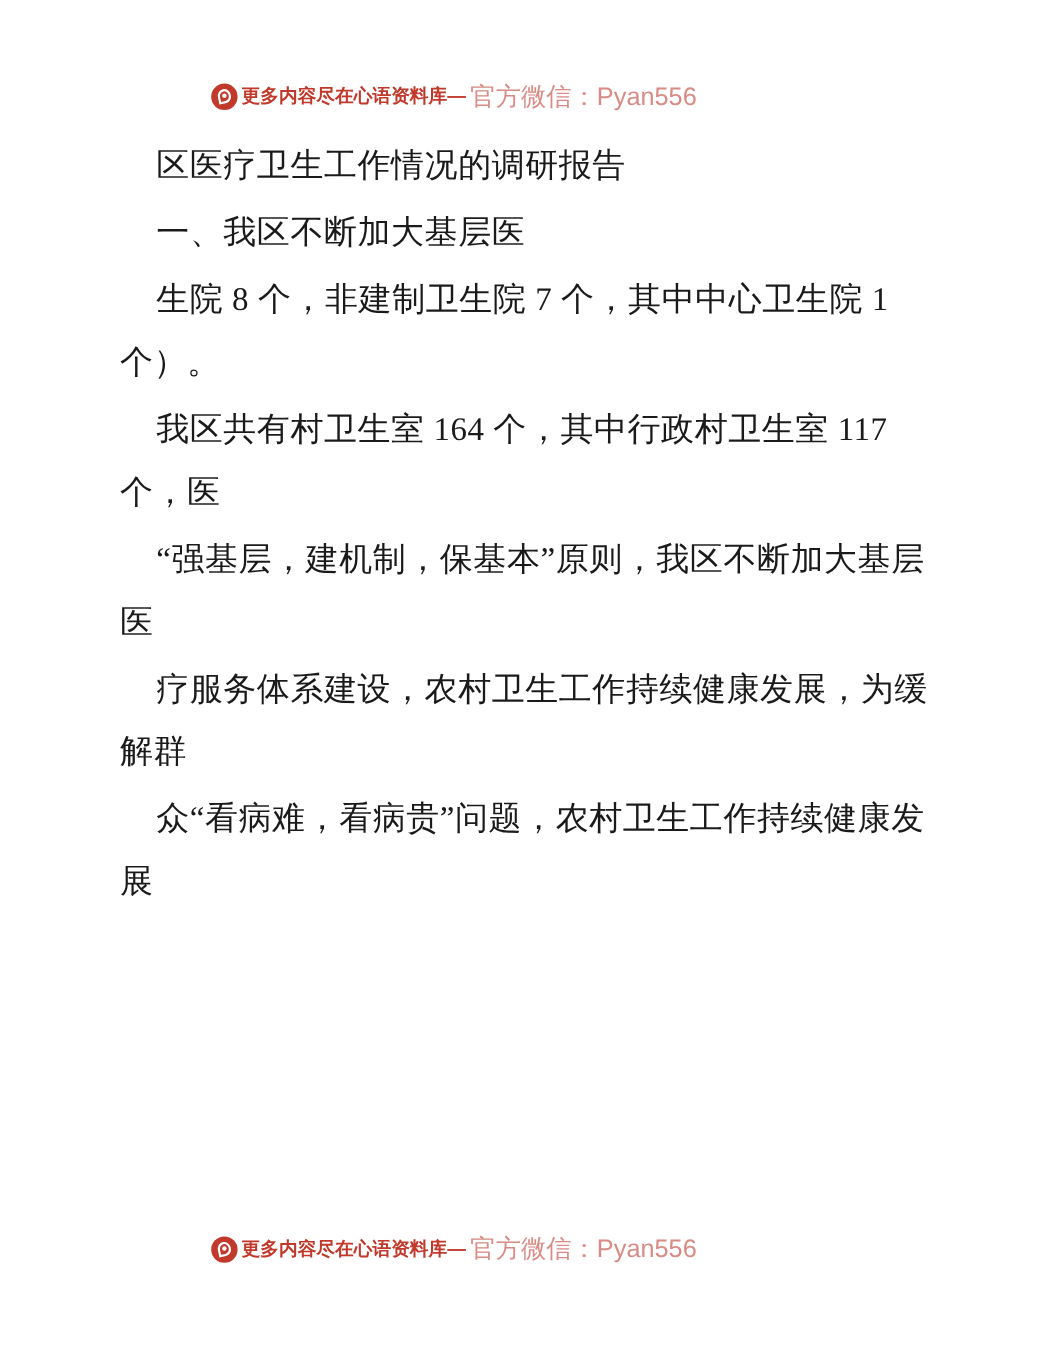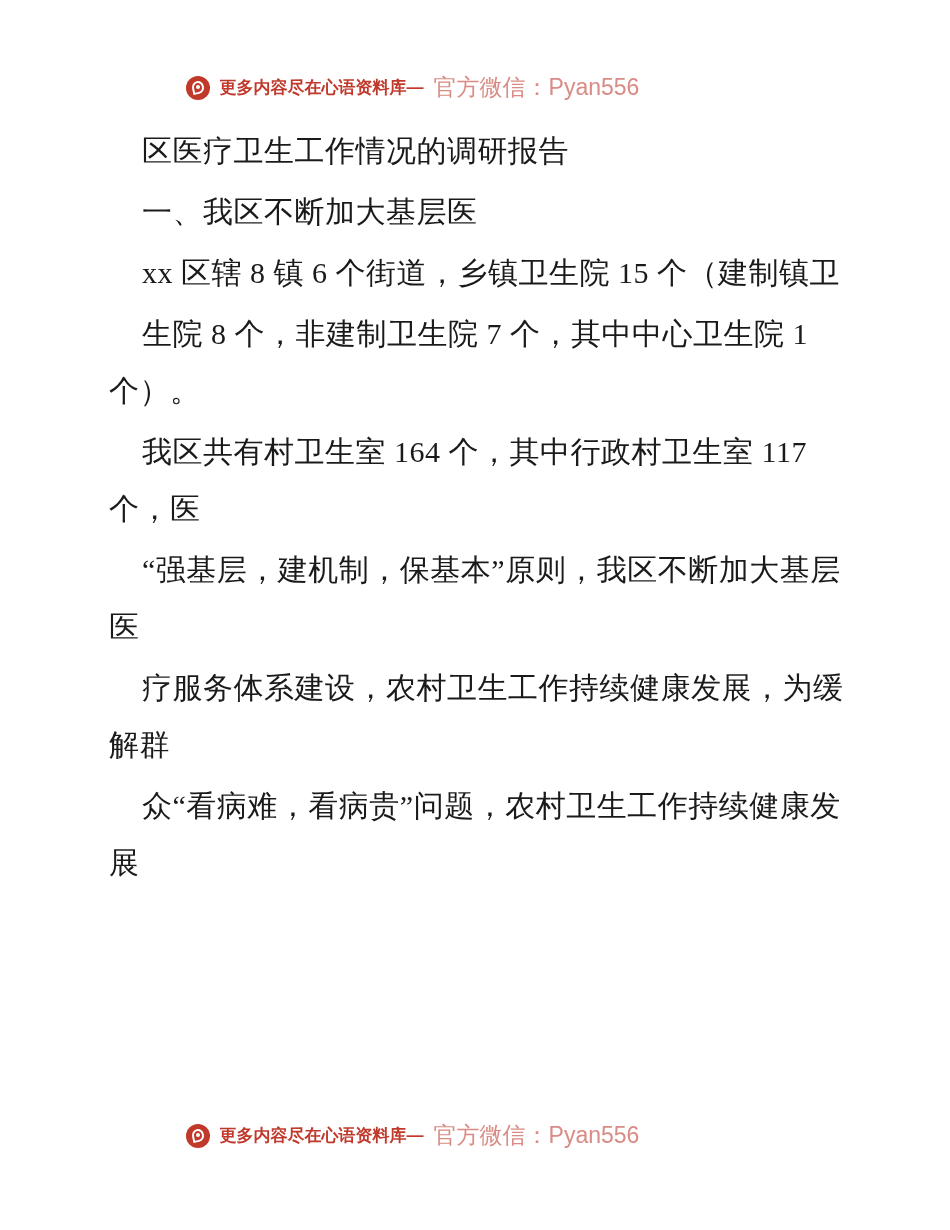--- a/index.html
+++ b/index.html
@@ -24,21 +24,21 @@
   }
 
   
   .watermark {
     position: absolute;
     left: 0;
     width: 825px;
     display: flex;
     align-items: center;
     justify-content: center;
-    gap: 10px;
+    gap: 4px;
     white-space: nowrap;
   }
   .watermark-top { top: 72px; }
   .watermark-bottom { top: 1120px; }
 
   .wm-logo {
     width: 24px;
     height: 24px;
     border-radius: 50%;
     background: #c0392b;
@@ -108,21 +108,20 @@
 
   <div class="watermark watermark-top">
     <span class="wm-logo"></span>
     <span class="wm-text-bold">更多内容尽在心语资料库—</span>
     <span class="wm-text-light">官方微信：Pyan556</span>
   </div>
 
   <div class="doc-body">
     <p class="para indent">区医疗卫生工作情况的调研报告</p>
     <p class="para indent">一、我区不断加大基层医</p>
-    <p class="para indent">xx 区辖 8 镇 6 个街道，乡镇卫生院 15 个（建制镇卫</p>
     <p class="para indent">生院 8 个，非建制卫生院 7 个，其中中心卫生院 1 个）。</p>
     <p class="para indent">我区共有村卫生室 164 个，其中行政村卫生室 117 个，医</p>
     <p class="para indent">“强基层，建机制，保基本”原则，我区不断加大基层医</p>
     <p class="para indent">疗服务体系建设，农村卫生工作持续健康发展，为缓解群</p>
     <p class="para indent">众“看病难，看病贵”问题，农村卫生工作持续健康发展</p>
   </div>
 
   <div class="watermark watermark-bottom">
     <span class="wm-logo"></span>
     <span class="wm-text-bold">更多内容尽在心语资料库—</span>

